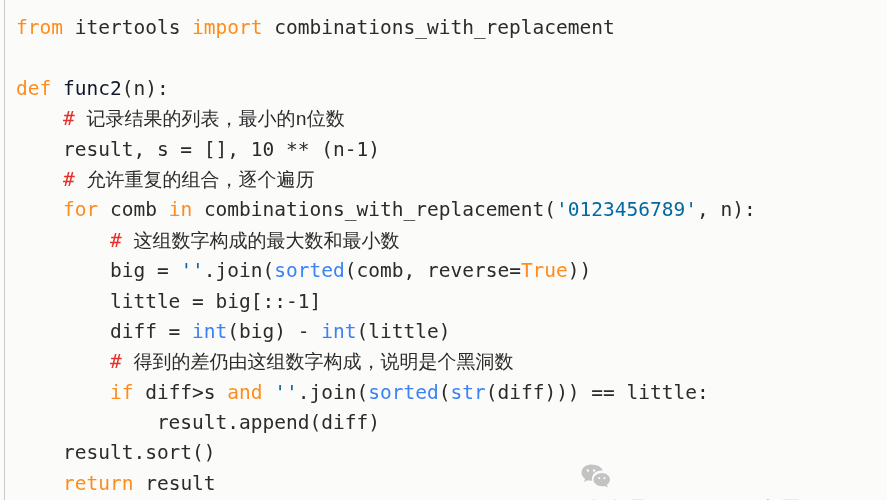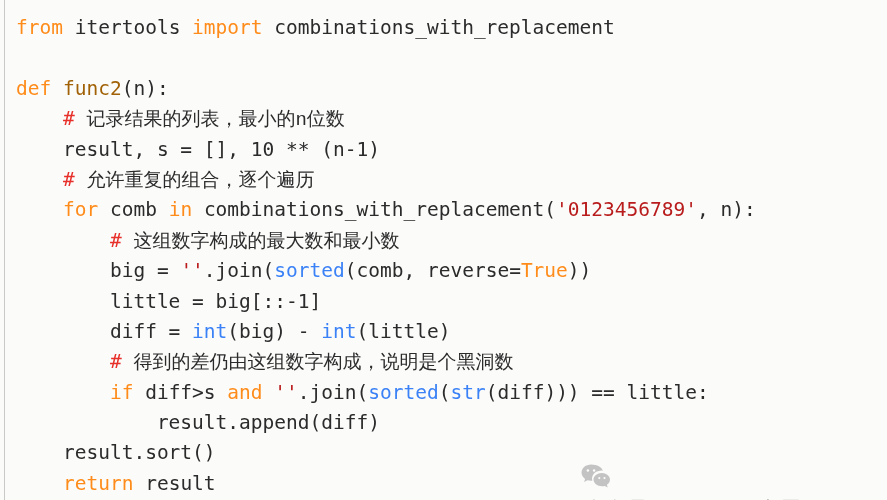--- a/index.html
+++ b/index.html
@@ -42,23 +42,23 @@
     white-space: pre;
     letter-spacing: 0px;
   }
   .ln {
     display: block;
     height: 30.4px;
     white-space: pre;
   }
   
   .tok-kw      { color: #ff8c1a; }   
-  .tok-fn      { color: #a16207; }   
+  .tok-fn      { color: #0f172a; }   
   .tok-builtin { color: #3b82f6; }   
-  .tok-str     { color: #b91c1c; }   
+  .tok-str     { color: #0369a1; }   
   .tok-com     { color: #e8302a; }   
   .tok-plain   { color: #2b2b2b; }
   .tok-com-cjk {
     font-family: Liberation Mono, monospace;
     font-size: 19px;
   }
   
   #watermark {
     position: absolute;
     left: 581px;

